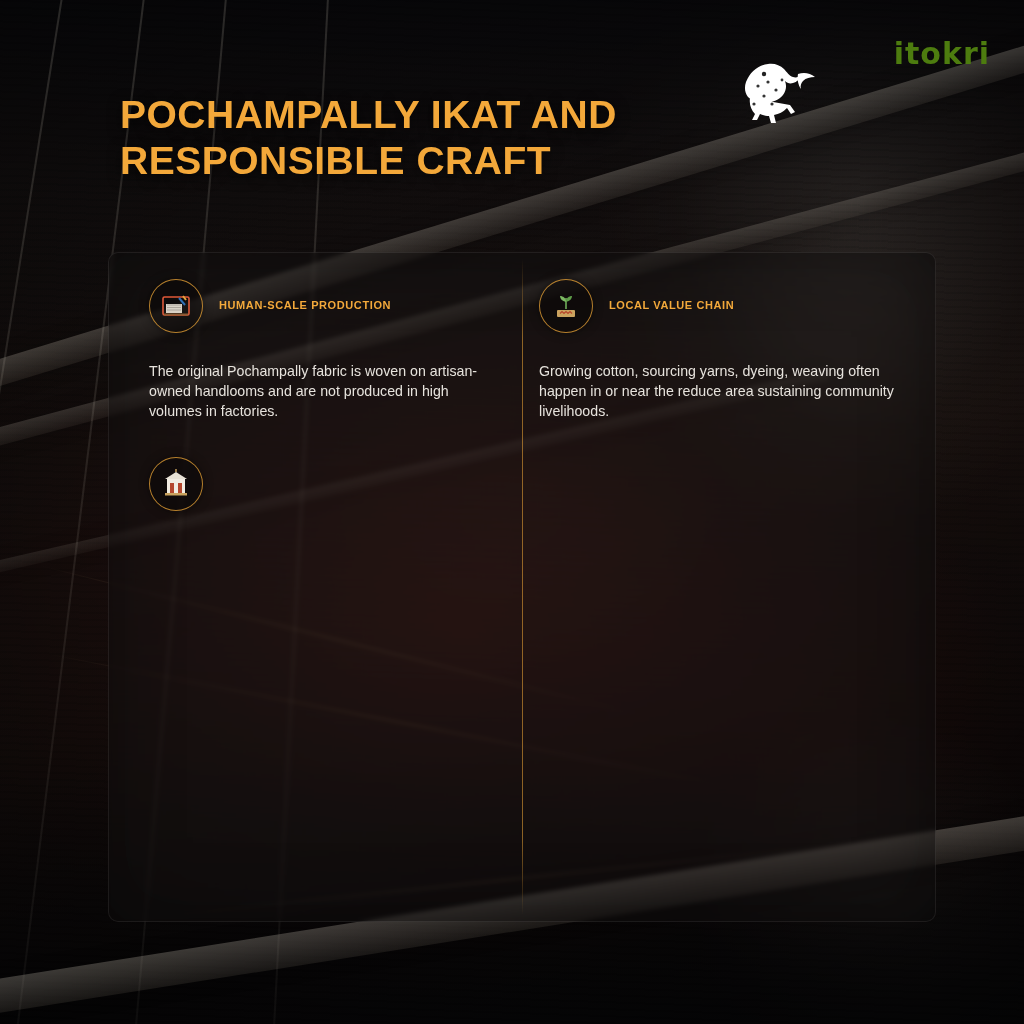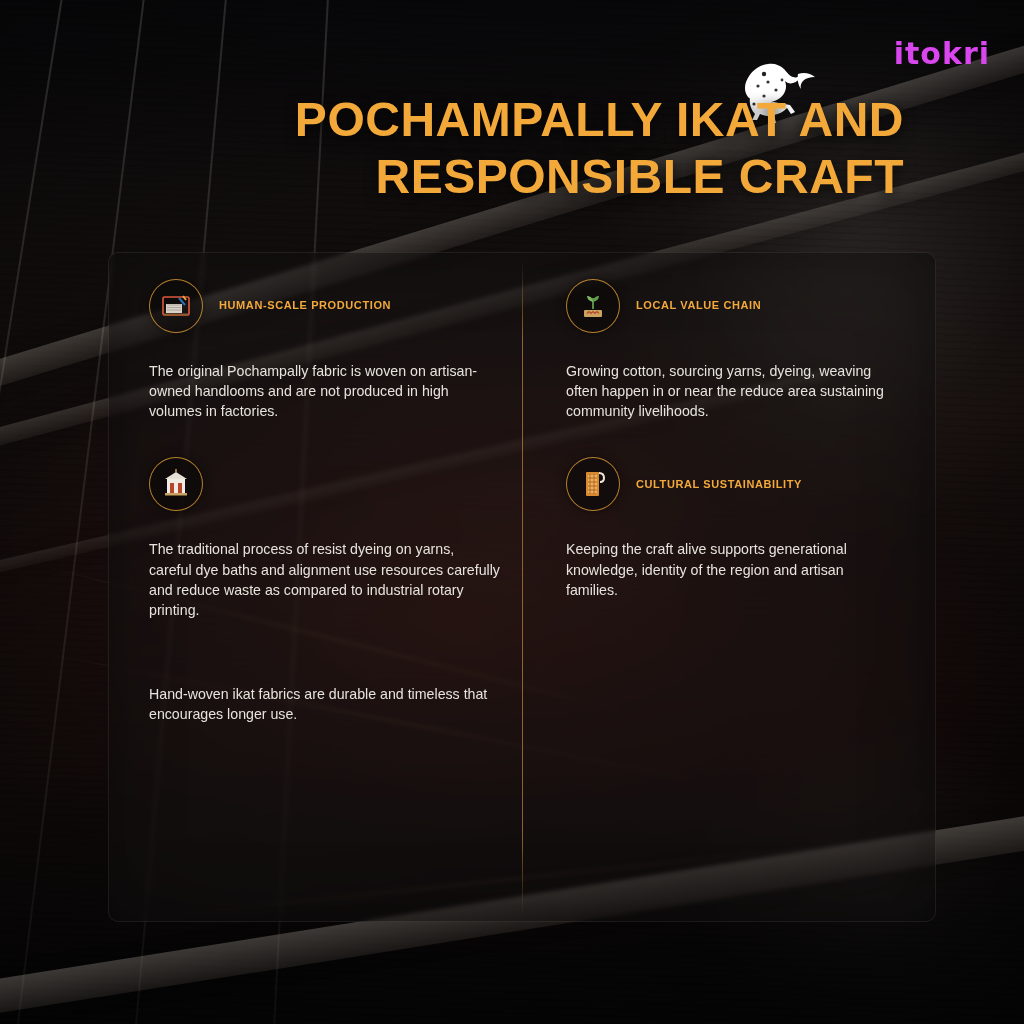--- a/index.html
+++ b/index.html
@@ -61,33 +61,33 @@
   .strand {
     position: absolute;
     height: 1px;
     background: linear-gradient(to right, rgba(255,210,150,0.0), rgba(255,205,140,0.45), rgba(255,210,150,0.0));
     opacity: 0.5;
   }
   
   .logo {
     position: absolute; right: 34px; top: 36px;
     font-size: 30px; letter-spacing: 1px;
-    color: #d946ef; font-weight: 700;
+    color: #4d7c0f; font-weight: 700;
     font-family: "DejaVu Sans", sans-serif;
   }
   .cheetah {
     position: absolute; right: 200px; top: 52px;
     width: 96px; height: 72px;
   }
   .title {
     position: absolute; left: 0; right: 0; top: 92px;
-    text-align: right;
+    text-align: left;
     color: #f3a83a;
     font-weight: 800;
-    font-size: 48px;
+    font-size: 39px;
     line-height: 1.18;
     letter-spacing: 0.5px;
     text-shadow: 0 3px 14px rgba(0,0,0,0.75);
     padding: 0 120px;
   }
   
   .panel {
     position: absolute;
     left: 108px; top: 252px;
     width: 828px; height: 670px;
@@ -102,21 +102,21 @@
     left: 50%; top: 6px; bottom: 6px;
     width: 1px;
     background: linear-gradient(to bottom, rgba(240,168,56,0.0), rgba(240,168,56,0.55) 12%, rgba(240,168,56,0.55) 88%, rgba(240,168,56,0.0));
   }
   .cols {
     position: absolute; inset: 0;
     display: flex;
     padding: 26px 18px 22px 18px;
   }
   .col { width: 50%; display: flex; flex-direction: column; gap: 36px; padding: 0 22px; }
-  .col.right { padding-left: 44px; align-items: center; }
+  .col.right { padding-left: 17px; align-items: center; }
   .feature { display: block; }
   .f-head { display: flex; align-items: center; gap: 16px; }
   .icon-circle {
     width: 54px; height: 54px; flex: 0 0 54px;
     border-radius: 50%;
     border: 1px solid rgba(240,168,56,0.75);
     background: rgba(10,8,8,0.55);
     display: flex; align-items: center; justify-content: center;
     box-shadow: 0 0 10px rgba(0,0,0,0.5);
     overflow: hidden;
@@ -212,25 +212,23 @@
               <svg width="34" height="34" viewBox="0 0 34 34">
                 <path d="M6 12 L17 5 L28 12 Z" fill="#e8e2d6"></path>
                 <rect x="8" y="12" width="18" height="14" fill="#f1ece2"></rect>
                 <rect x="11" y="16" width="4" height="10" fill="#b4472e"></rect>
                 <rect x="19" y="16" width="4" height="10" fill="#b4472e"></rect>
                 <rect x="6" y="26" width="22" height="2.5" fill="#caa35f"></rect>
                 <path d="M17 5v-3" stroke="#caa35f" stroke-width="1.4"></path>
               </svg>
             </span>
           </div>
-          <div class="f-body">The traditional process of resist dyeing on yarns, careful dye baths and alignment use resources carefully and reduce waste as compared to industrial rotary printing.</div>
-        </div>
-
-        <div class="feature">
-          <div class="f-body">Hand-woven ikat fabrics are durable and timeless that encourages longer use.</div>
+        </div>
+
+        <div class="feature">
         </div>
 
       </div>
 
       <div class="col right">
 
         <div class="feature">
           <div class="f-head">
             <span class="icon-circle">
               <svg width="34" height="34" viewBox="0 0 34 34">
@@ -239,34 +237,20 @@
                 <path d="M17 13c4-1 6-3 6-6-3 0-6 2-6 6z" fill="#5f9e4a"></path>
                 <rect x="8" y="21" width="18" height="7" rx="1" fill="#caa35f"></rect>
                 <path d="M11 24.5l2-2 2 2 2-2 2 2 2-2 2 2" stroke="#b7472c" stroke-width="1.2" fill="none"></path>
               </svg>
             </span>
             <span class="f-title">LOCAL VALUE CHAIN</span>
           </div>
           <div class="f-body">Growing cotton, sourcing yarns, dyeing, weaving often happen in or near the reduce area sustaining community livelihoods.</div>
         </div>
 
-        <div class="feature">
-          <div class="f-head">
-            <span class="icon-circle">
-              <svg width="34" height="34" viewBox="0 0 34 34">
-                <rect x="10" y="5" width="13" height="24" rx="1" fill="#d88a2e"></rect>
-                <path d="M12 9h9M12 13h9M12 17h9M12 21h9M12 25h9" stroke="#f2d9a8" stroke-width="1"></path>
-                <path d="M14 7v20M18 7v20" stroke="#a65c1c" stroke-width="0.8"></path>
-                <path d="M23 6c3 0 5 2 5 5 0 3-2 4-4 4" fill="none" stroke="#efe7d8" stroke-width="2"></path>
-              </svg>
-            </span>
-            <span class="f-title">CULTURAL SUSTAINABILITY</span>
-          </div>
-          <div class="f-body">Keeping the craft alive supports generational knowledge, identity of the region and artisan families.</div>
-        </div>
 
         <div class="feature">
         </div>
 
       </div>
     </div>
   </div>
 </div>
 
 </body></html>

